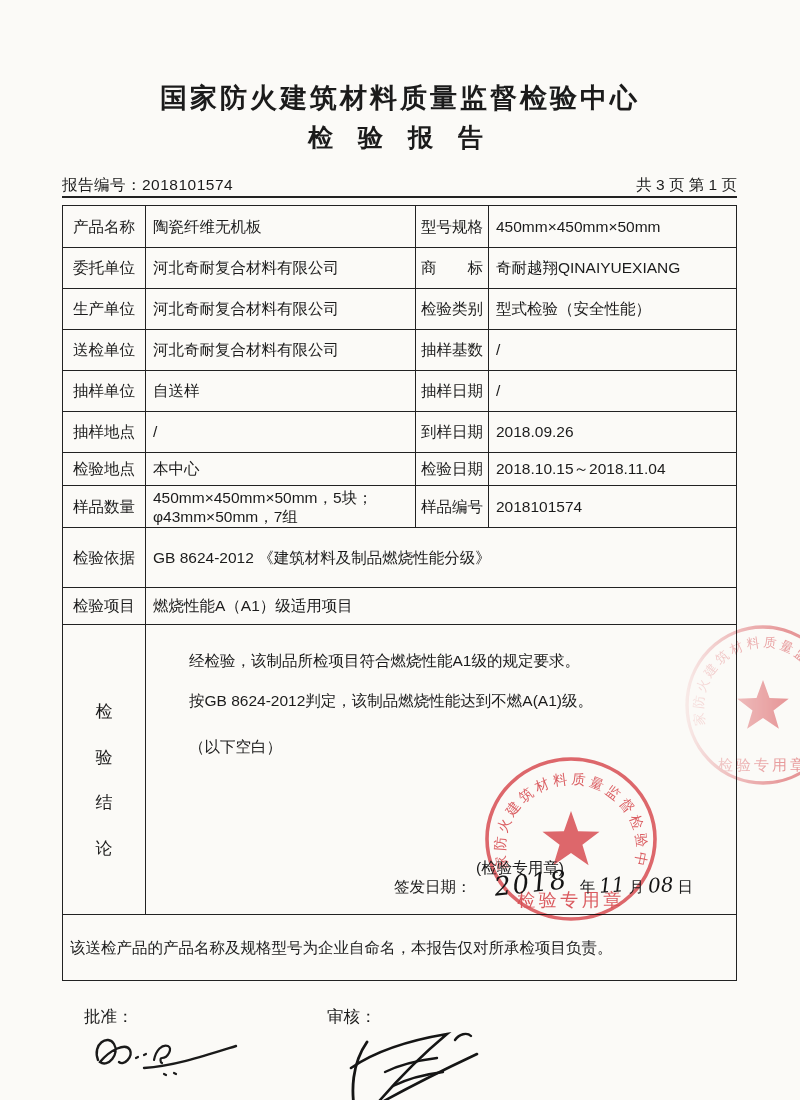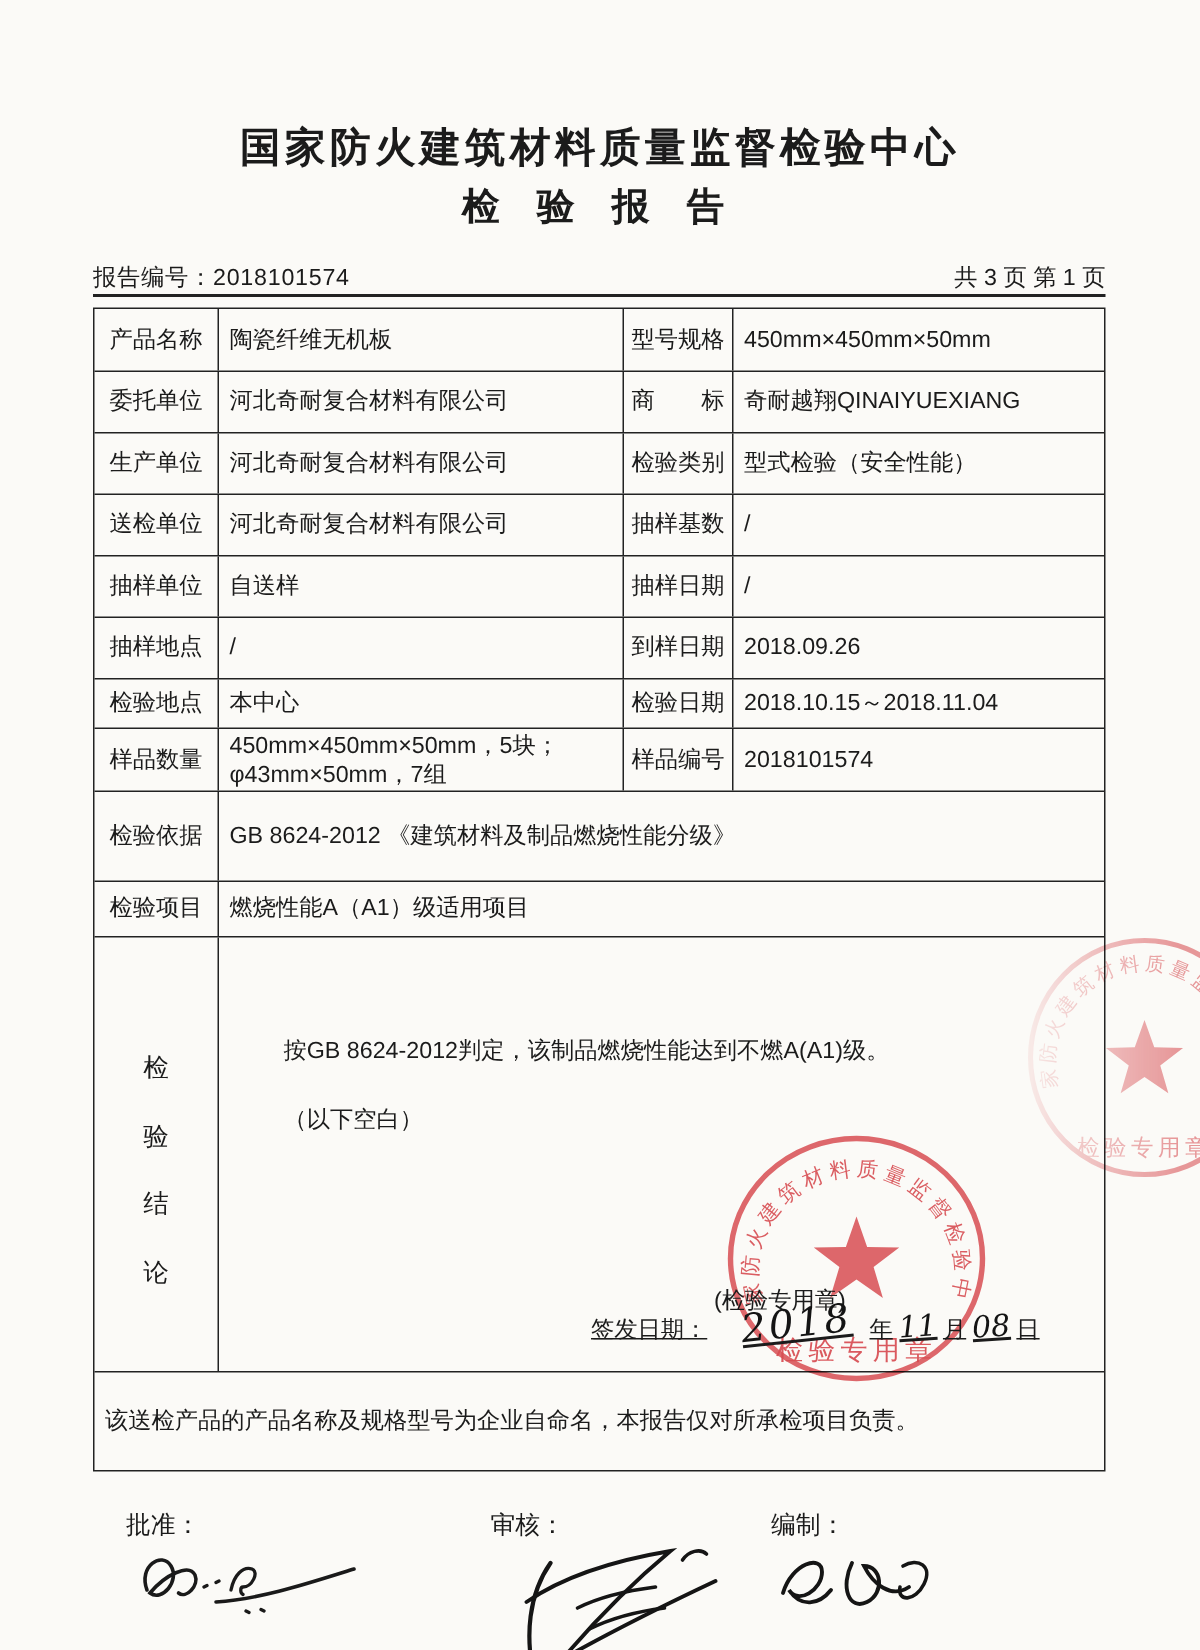--- a/index.html
+++ b/index.html
@@ -27,21 +27,21 @@
   .c1{width:83px;justify-content:center;flex:none;text-align:center;}
   .c2{width:270px;padding:2px 7px;flex:none;}
   .c3{width:73px;justify-content:center;flex:none;text-align:left;padding:0 3px;}
   .c4{flex:1;padding:2px 7px;}
   .concl-label{flex-direction:column;justify-content:space-evenly;
     padding:52px 0 30px;box-sizing:border-box;font-size:17px;}
   .concl-cell{position:relative;display:block;padding:0;}
   .concl-p{position:absolute;left:12px;right:10px;text-indent:2em;font-size:15.5px;}
   .seal-note{position:absolute;left:330px;top:233px;font-size:15.5px;z-index:3;}
   .issue-line{position:absolute;left:248px;top:248px;display:flex;
-    align-items:baseline;font-size:15.5px;z-index:3;white-space:nowrap;text-decoration:underline;}
+    align-items:baseline;font-size:15.5px;z-index:3;white-space:nowrap;}
   .hand{font-family:"DejaVu Serif",serif;font-style:italic;display:inline-block;
     color:#141414;}
   .hand-year{font-size:26px;transform:rotate(-6deg);margin:0 12px 0 22px;letter-spacing:2px;}
   .hand-num{font-size:20px;transform:rotate(-4deg);margin:0 4px;}
   .stamp-main{position:absolute;left:334px;top:128px;z-index:2;
     mix-blend-mode:multiply;opacity:.88;}
   .stamp-edge{position:absolute;left:666px;top:618px;z-index:2;opacity:.5;
     mix-blend-mode:multiply;
     -webkit-mask-image:linear-gradient(90deg,rgba(0,0,0,0) 2%,rgba(0,0,0,.55) 30%,#000 60%);
     mask-image:linear-gradient(90deg,rgba(0,0,0,0) 2%,rgba(0,0,0,.55) 30%,#000 60%);}
@@ -136,20 +136,21 @@
   </div>
 
   <div class="trow" style="height:290px">
     <div class="cell c1 concl-label">
       <span>检</span>
       <span>验</span>
       <span>结</span>
       <span>论</span>
     </div>
     <div class="cell c4 last concl-cell">
+      <div class="concl-p" style="top:26px">经检验，该制品所检项目符合燃烧性能A1级的规定要求。</div>
       <div class="concl-p" style="top:66px">按GB 8624-2012判定，该制品燃烧性能达到不燃A(A1)级。</div>
       <div class="concl-p" style="top:112px">（以下空白）</div>
 
       <div class="seal-note">(检验专用章)</div>
 
       <div class="issue-line">
         <span>签发日期：</span>
         <span class="hand hand-year">2018</span>
         <span>年</span>
         <span class="hand hand-num">11</span>
@@ -204,21 +205,13 @@
   <div class="sig-group g-review">
     <span class="sig-label" style="padding-top:22px">审核：</span>
     <svg width="160" height="100" viewBox="0 0 160 100">
       <path d="M40,14 C26,34 22,62 30,94 M30,94 c-2,-8 6,-12 10,-6" fill="none" stroke="#151515" stroke-width="2.8" stroke-linecap="round"></path>
       <path d="M24,40 C50,22 84,12 120,6 C96,26 70,52 48,78 C80,60 116,42 150,26" fill="none" stroke="#151515" stroke-width="2.6" stroke-linecap="round"></path>
       <path d="M58,44 C74,36 94,32 110,30 M66,58 C82,50 100,46 116,44" fill="none" stroke="#151515" stroke-width="2.4" stroke-linecap="round"></path>
       <path d="M128,12 c4,-6 12,-8 16,-4" fill="none" stroke="#151515" stroke-width="2.4" stroke-linecap="round"></path>
     </svg>
   </div>
 
-  <div class="sig-group g-prepare">
-    <span class="sig-label">编制：</span>
-    <svg width="120" height="60" viewBox="0 0 120 60">
-      <path d="M8,34 C14,14 34,8 34,20 C34,32 18,42 12,32 C20,44 32,42 40,32" fill="none" stroke="#151515" stroke-width="2.6" stroke-linecap="round"></path>
-      <path d="M54,14 C46,30 52,46 64,40 C76,34 74,16 62,16 C68,28 80,38 92,30" fill="none" stroke="#151515" stroke-width="2.6" stroke-linecap="round"></path>
-      <path d="M88,16 C98,10 108,16 102,28 C96,40 84,40 86,30" fill="none" stroke="#151515" stroke-width="2.4" stroke-linecap="round"></path>
-    </svg>
-  </div>
 </div>
 
 </body></html>

